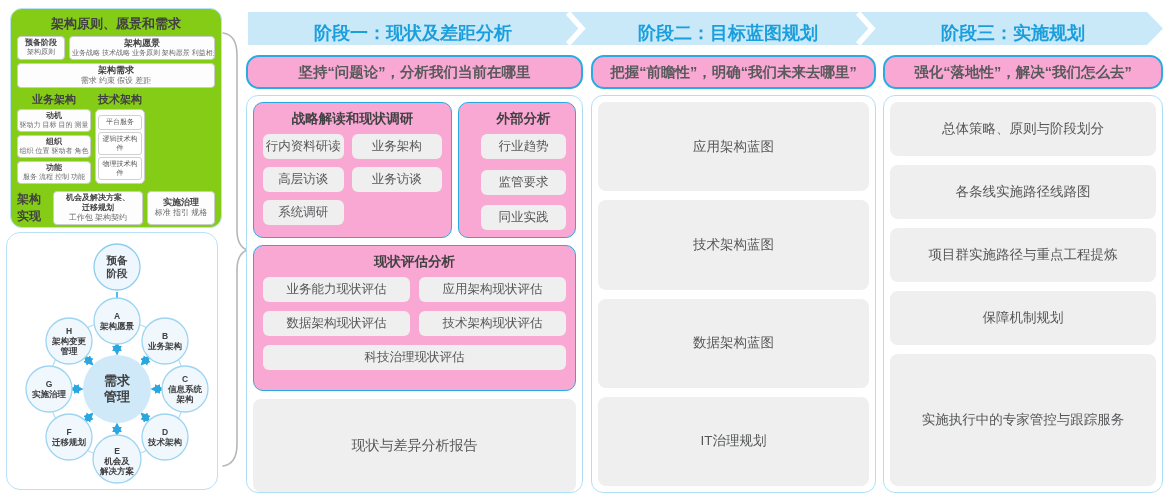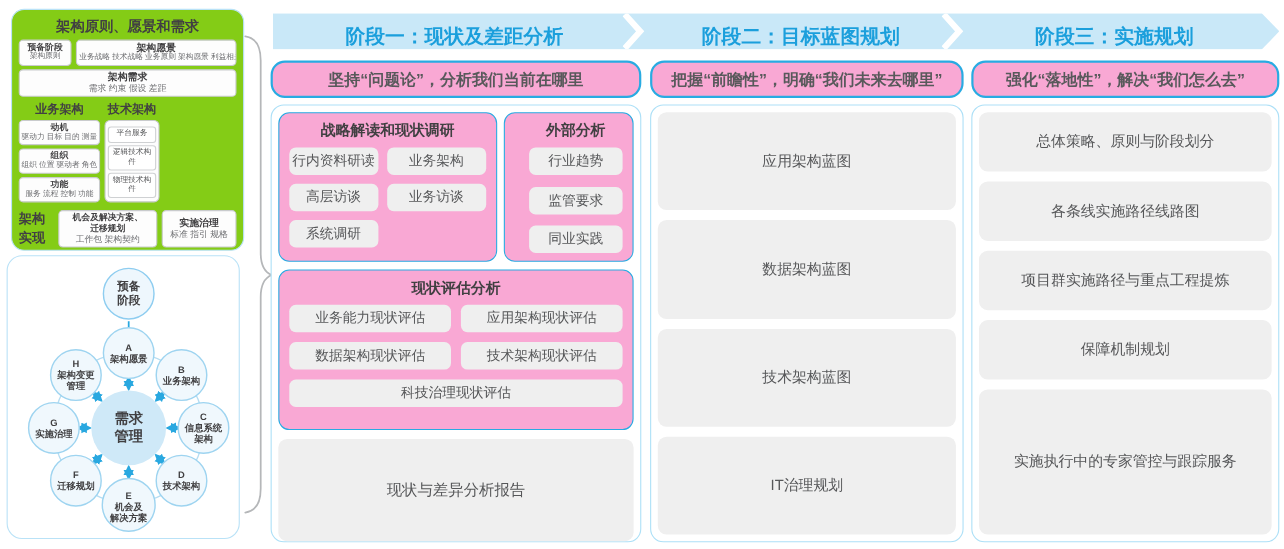--- a/index.html
+++ b/index.html
@@ -249,22 +249,22 @@
         <div class="grey-item">技术架构现状评估</div>
         <div class="grey-item span2">科技治理现状评估</div>
       </div>
     </div>
     <div class="grey-item report">现状与差异分析报告</div>
   </div>
 
   <div class="panel" style="left:591px; width:285px">
     <div class="stack">
       <div class="grey-item">应用架构蓝图</div>
+      <div class="grey-item">技术架构蓝图</div>
       <div class="grey-item">数据架构蓝图</div>
-      <div class="grey-item">技术架构蓝图</div>
       <div class="grey-item">IT治理规划</div>
     </div>
   </div>
 
   <div class="panel" style="left:883px; width:280px">
     <div class="stack">
       <div class="grey-item">总体策略、原则与阶段划分</div>
       <div class="grey-item">各条线实施路径线路图</div>
       <div class="grey-item">项目群实施路径与重点工程提炼</div>
       <div class="grey-item">保障机制规划</div>

